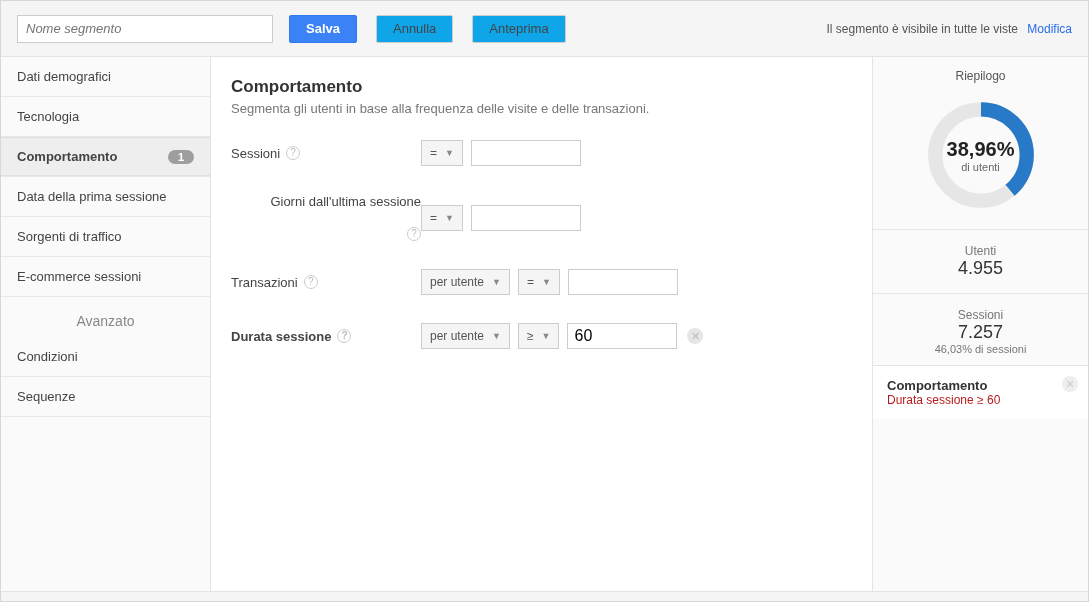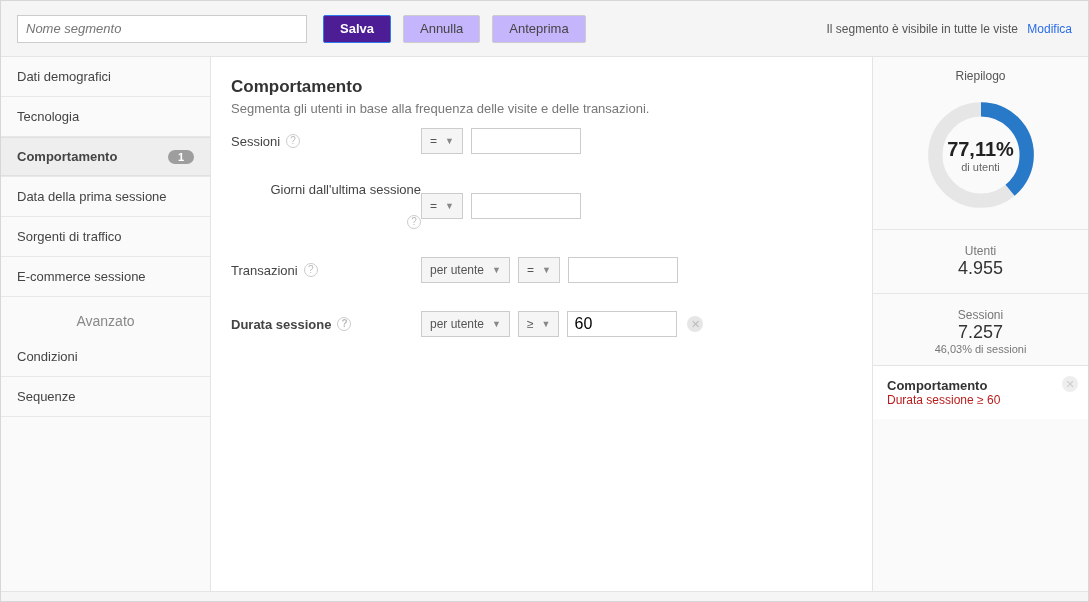--- a/index.html
+++ b/index.html
@@ -1,36 +1,36 @@
 <!DOCTYPE html>
 <html><head>
 <meta charset="utf-8">
 <style>
   * { box-sizing: border-box; }
   html, body { margin:0; padding:0; font-family: Arial, Helvetica, sans-serif; font-size:13px; color:#333; background:#fff; }
   .wrap { width:1089px; height:602px; border:1px solid #d7d7d7; background:#fff; display:flex; flex-direction:column; }
   
   .topbar { height:56px; background:#f5f5f5; border-bottom:1px solid #e4e4e4; display:flex; align-items:center; padding:0 16px; }
-  .segname { width:290px; height:28px; border:1px solid #ccc; background:#fff; padding:4px 8px; font-style:italic; color:#999; font-size:13px; }
-  .btn { height:28px; border:1px solid #ccc; background:#c4b5fd; border-radius:2px; padding:0 16px; margin-left:12px; font-size:13px; color:#444; cursor:pointer; display:inline-flex; align-items:center; }
-  .btn.primary { background:#4c1d95; border-color:#3079ed; color:#fff; font-weight:bold; margin-left:16px; }
+  .segname { width:256px; height:28px; border:1px solid #ccc; background:#fff; padding:4px 8px; font-style:italic; color:#999; font-size:13px; }
+  .btn { height:28px; border:1px solid #ccc; background:#0ea5e9; border-radius:2px; padding:0 16px; margin-left:19px; font-size:13px; color:#444; cursor:pointer; display:inline-flex; align-items:center; }
+  .btn.primary { background:#3b82f6; border-color:#3079ed; color:#fff; font-weight:bold; margin-left:16px; }
   .topnote { margin-left:auto; font-size:12px; color:#555; }
   .topnote a { color:#2a6ce8; margin-left:6px; cursor:pointer;margin-top:39px; }
   
   .body { flex:1; display:flex; min-height:0; }
   
   .sidebar { width:210px; border-right:1px solid #e4e4e4; background:#fafafa; display:flex; flex-direction:column; }
   .navitem { padding:12px 16px; border-bottom:1px solid #e8e8e8; color:#444; font-size:13px; cursor:pointer; display:flex; align-items:center; justify-content:space-between; }
   .navitem.active { background:#eeeeee; font-weight:bold; box-shadow: inset 0 1px 0 #e0e0e0, inset 0 -1px 0 #e0e0e0; }
   .pill { background:#9e9e9e; color:#fff; border-radius:10px; font-size:11px; padding:1px 10px; font-weight:bold; }
   .groupheader { padding:16px 16px 8px 16px; color:#888; font-size:14px;text-align:center; }
   
   .main { flex:1; padding:16px 20px; overflow:auto; }
   .sectiontitle { font-size:17px; font-weight:bold; color:#333; margin:4px 0 4px 0; }
-  .sectiondesc { color:#777; font-size:13px; margin-bottom:12px; }
+  .sectiondesc { color:#777; font-size:13px; margin-bottom:24px; }
   .row { display:flex; align-items:center; margin-bottom:28px; }
   .rowlabel { width:190px; color:#444; font-size:13px; display:flex; align-items:center; gap:6px; }
   .rowlabel.bold { font-weight:bold; }
   .help { display:inline-block; width:14px; height:14px; border:1px solid #ccc; border-radius:50%; color:#bbb; font-size:10px; line-height:12px; text-align:center; }
   .dd { height:26px; border:1px solid #ccc; background:#f5f5f5; display:inline-flex; align-items:center; padding:0 8px; margin-right:8px; font-size:12px; color:#555; cursor:pointer; gap:8px; }
   .dd .caret { font-size:9px; color:#888; }
   .txt { height:26px; border:1px solid #ccc; width:110px; padding:2px 6px; font-size:16px; }
   .clearx { margin-left:10px; color:#bbb; width:16px; height:16px; border-radius:50%; background:#e6e6e6; display:inline-flex; align-items:center; justify-content:center; font-size:11px; cursor:pointer; }
   
   .right { width:216px; border-left:1px solid #e4e4e4; background:#fafafa; display:flex; flex-direction:column; }
@@ -79,21 +79,21 @@
         <span>Comportamento</span>
         <span class="pill">1</span>
       </div>
       <div class="navitem">
           <span>Data della prima sessione</span>
         </div>
       <div class="navitem">
           <span>Sorgenti di traffico</span>
         </div>
       <div class="navitem">
-          <span>E-commerce sessione</span>
+          <span>E-commerce sessioni</span>
         </div>
       <div class="groupheader">Avanzato</div>
       <div class="navitem">
           <span>Condizioni</span>
         </div>
       <div class="navitem">
           <span>Sequenze</span>
         </div>
     </div>
 
@@ -163,21 +163,21 @@
 
     <div class="right">
       <div class="righthdr">Riepilogo</div>
       <div class="donutwrap">
         <div class="donut">
           <svg viewBox="0 0 42 42">
             <circle cx="21" cy="21" r="16" fill="none" stroke="#e6e6e6" stroke-width="5"></circle>
             <circle id="donut-arc" cx="21" cy="21" r="16" fill="none" stroke="#2979c9" stroke-width="5" stroke-dasharray="39.17 61.36" stroke-linecap="butt"></circle>
           </svg>
           <div class="center">
-            <div class="pct">77,11%</div>
+            <div class="pct">38,96%</div>
             <div class="sub">di utenti</div>
           </div>
         </div>
       </div>
       <div class="divider"></div>
       <div class="metric">
         <div class="label">Utenti</div>
         <div class="val">4.955</div>
       </div>
       <div class="divider"></div>

